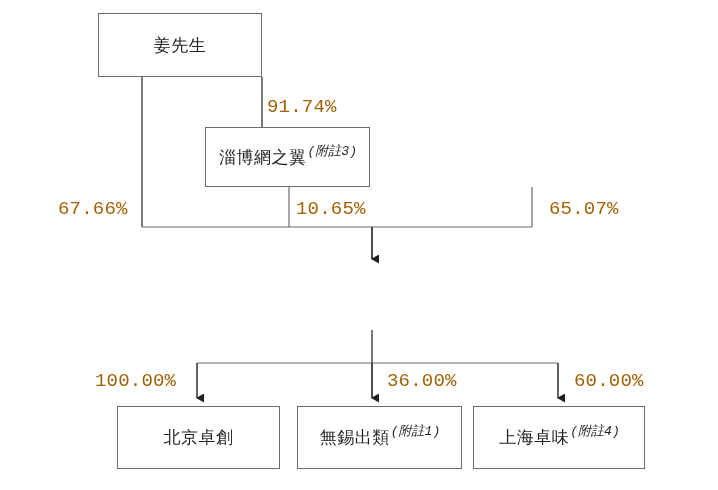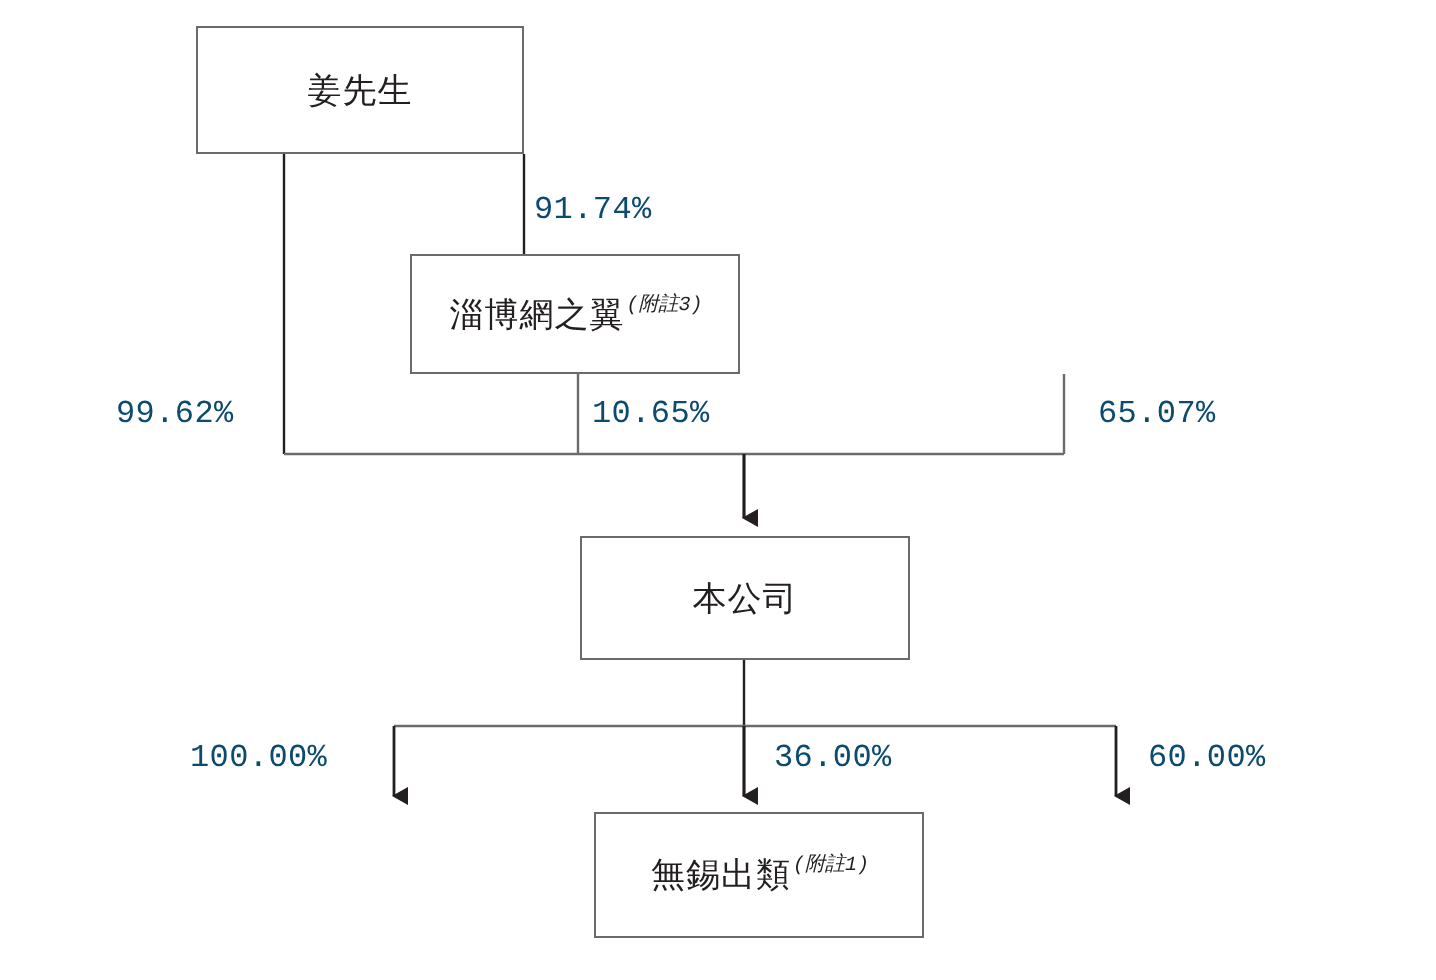--- a/index.html
+++ b/index.html
@@ -35,32 +35,32 @@
   }
   .node-label {
     font-size: 17px;
     color: #231f20;
     letter-spacing: 0.5px;
     white-space: nowrap;
     position: relative;
     display: inline-block;
   }
   .node-note {
-    font-size: 10px;
+    font-size: 13px;
     font-style: italic;
     color: #231f20;
     position: relative;
     top: -8px;
     left: 1px;
     letter-spacing: 0;
   }
   .edge-label {
     position: absolute;
-    font-size: 16px;
-    color: #0c4a6e;
+    font-size: 19px;
+    color: #a16207;
     white-space: nowrap;
     letter-spacing: 0.2px;
   }
 </style>
 </head>
 <body>
 
 <div id="chart-root">
 
   <svg id="connector-layer" viewBox="0 0 718 490" xmlns="http://www.w3.org/2000/svg">
@@ -95,33 +95,36 @@
 
   <div class="node-box" style="left:98px; top:13px; width:164px; height:64px;">
     <span class="node-label">姜先生</span>
   </div>
 
   <div class="node-box" style="left:205px; top:127px; width:165px; height:60px;">
     <span class="node-label"><span>淄博網之翼</span><span class="node-note">(附註3)</span></span>
   </div>
 
 
-  <div class="node-box" style="left:290px; top:268px; width:165px; height:62px;">
-    <span class="node-label">本公司</span>
+
+  <div class="node-box" style="left:117px; top:406px; width:163px; height:63px;">
+    <span class="node-label">北京卓創</span>
   </div>
-
 
   <div class="node-box" style="left:297px; top:406px; width:165px; height:63px;">
     <span class="node-label"><span>無錫出類</span><span class="node-note">(附註1)</span></span>
   </div>
 
+  <div class="node-box" style="left:473px; top:406px; width:172px; height:63px;">
+    <span class="node-label"><span>上海卓味</span><span class="node-note">(附註4)</span></span>
+  </div>
 
   <div class="edge-label" style="left:267px; top:96px;">91.74%</div>
 
-  <div class="edge-label" style="left:58px; top:198px;">99.62%</div>
+  <div class="edge-label" style="left:58px; top:198px;">67.66%</div>
 
   <div class="edge-label" style="left:296px; top:198px;">10.65%</div>
 
   <div class="edge-label" style="left:549px; top:198px;">65.07%</div>
 
   <div class="edge-label" style="left:95px; top:370px;">100.00%</div>
 
   <div class="edge-label" style="left:387px; top:370px;">36.00%</div>
 
   <div class="edge-label" style="left:574px; top:370px;">60.00%</div>

